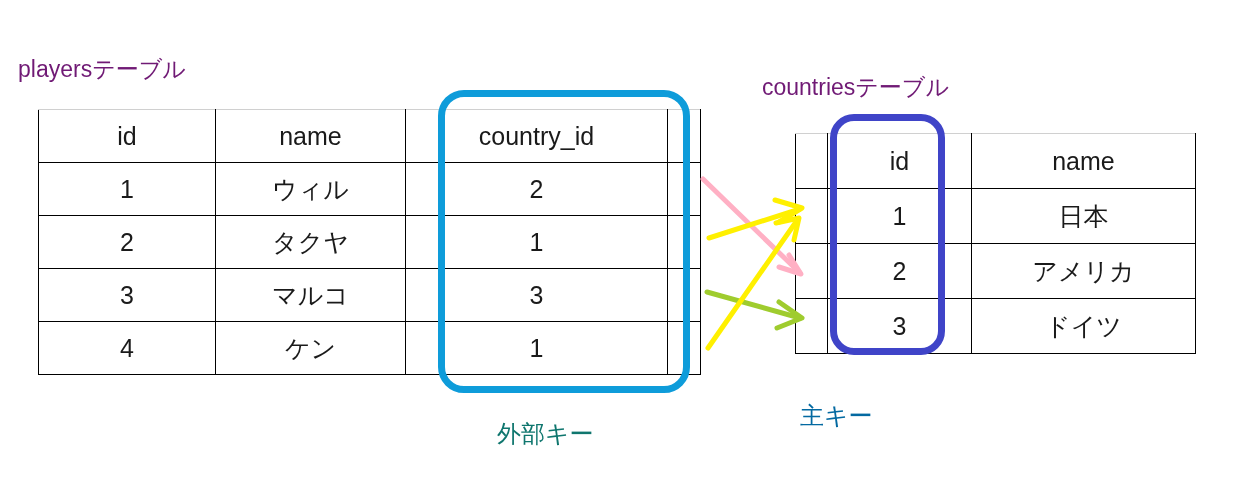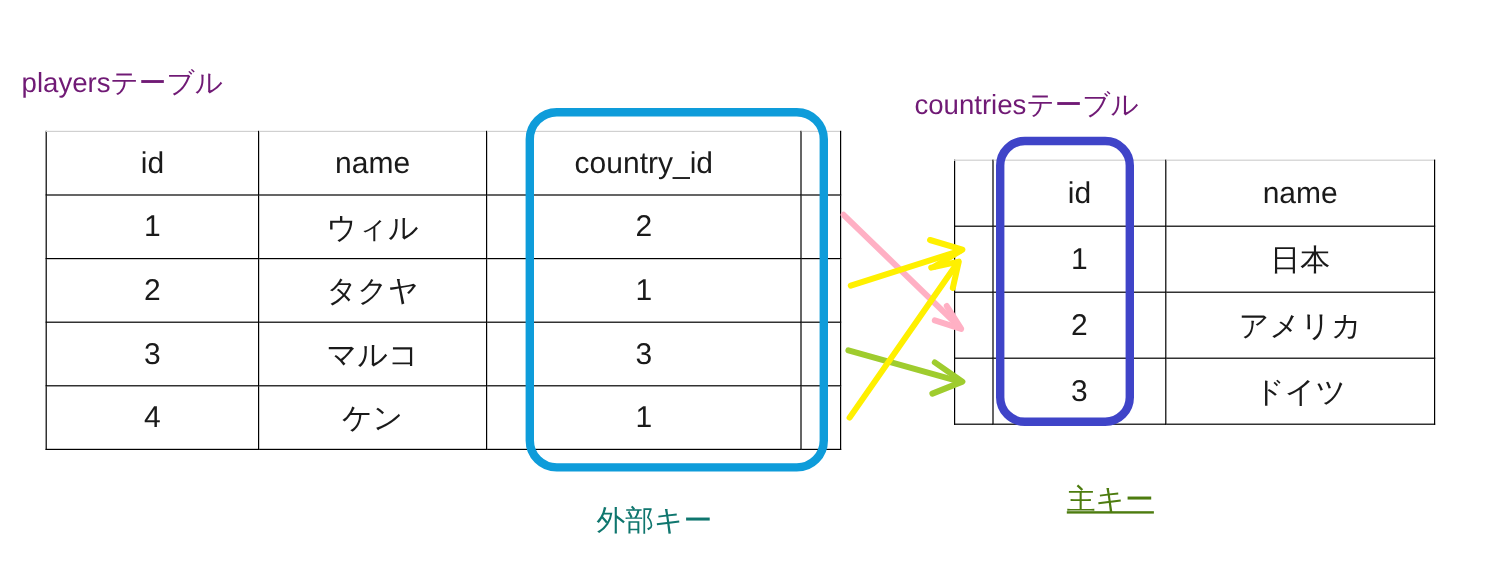--- a/index.html
+++ b/index.html
@@ -78,21 +78,21 @@
     border-radius:24px;
   }
 
   
   .keylabel{
     position:absolute;
     font-size:24px;
     white-space:nowrap;
   }
   #fk-label{left:497px;top:418px;color:#0f766e;}
-  #pk-label{left:889px;top:400px;color:#4d7c0f;text-decoration:underline;}
+  #pk-label{left:800px;top:400px;color:#0369a1;}
 
   
   #arrows{
     position:absolute;left:0;top:0;
     width:1246px;height:490px;
     pointer-events:none;
   }
 </style>
 </head>
 <body>

